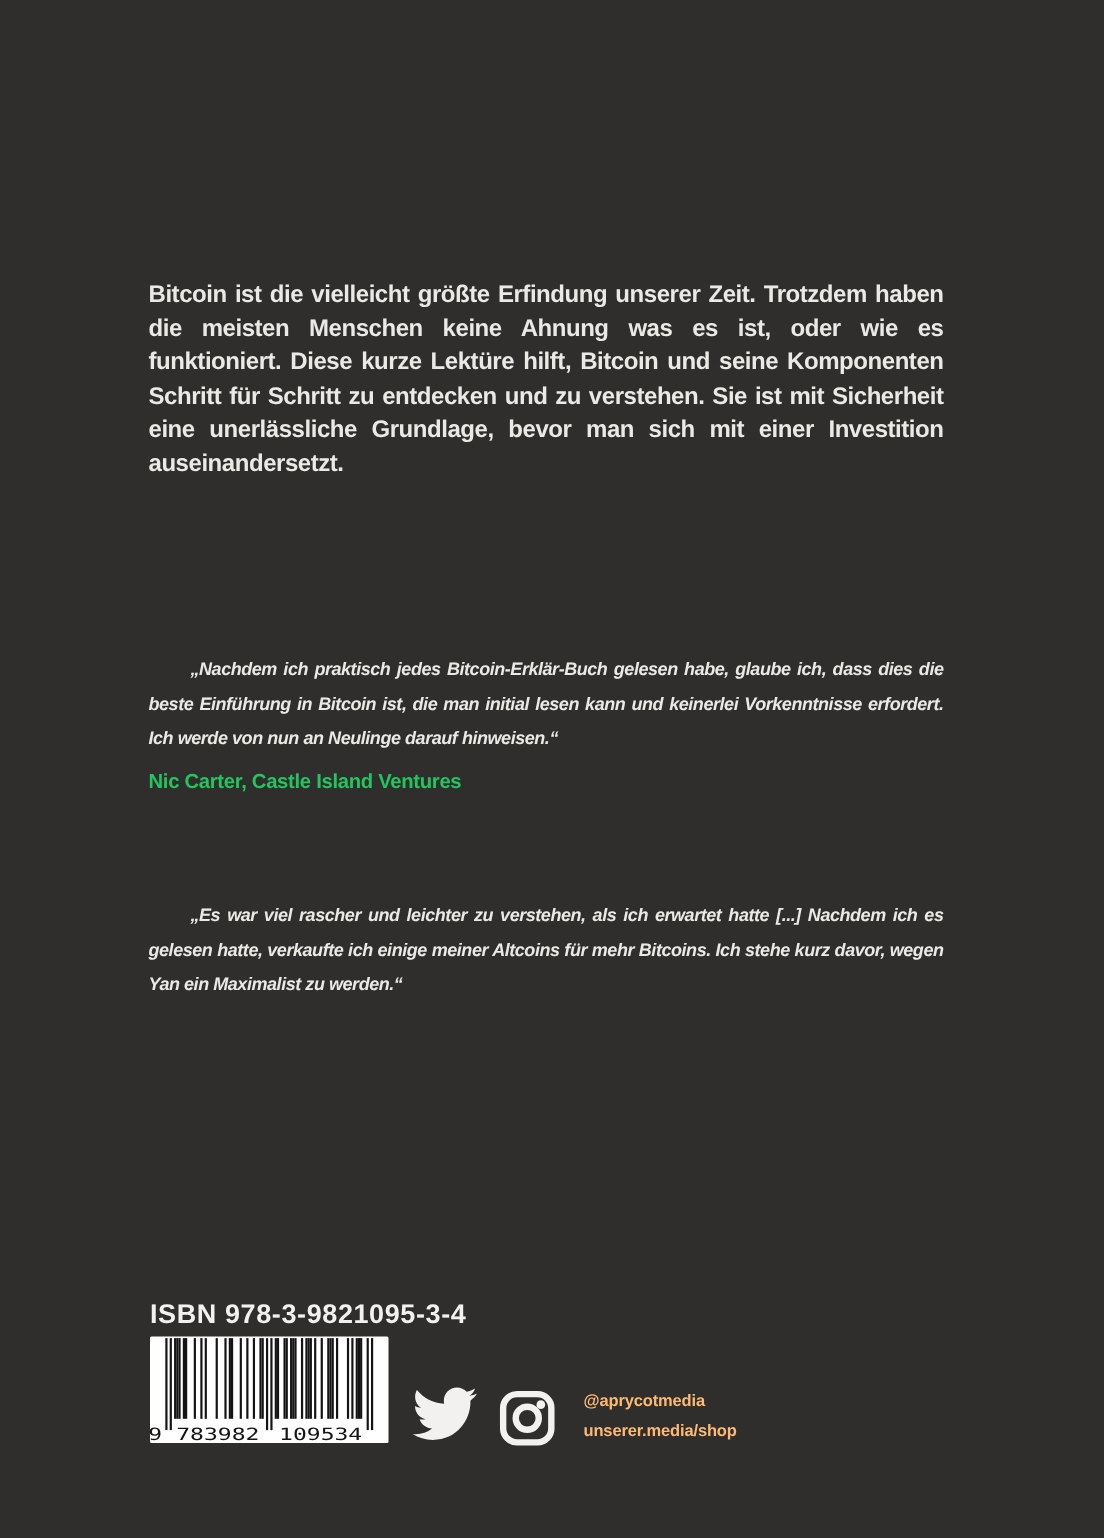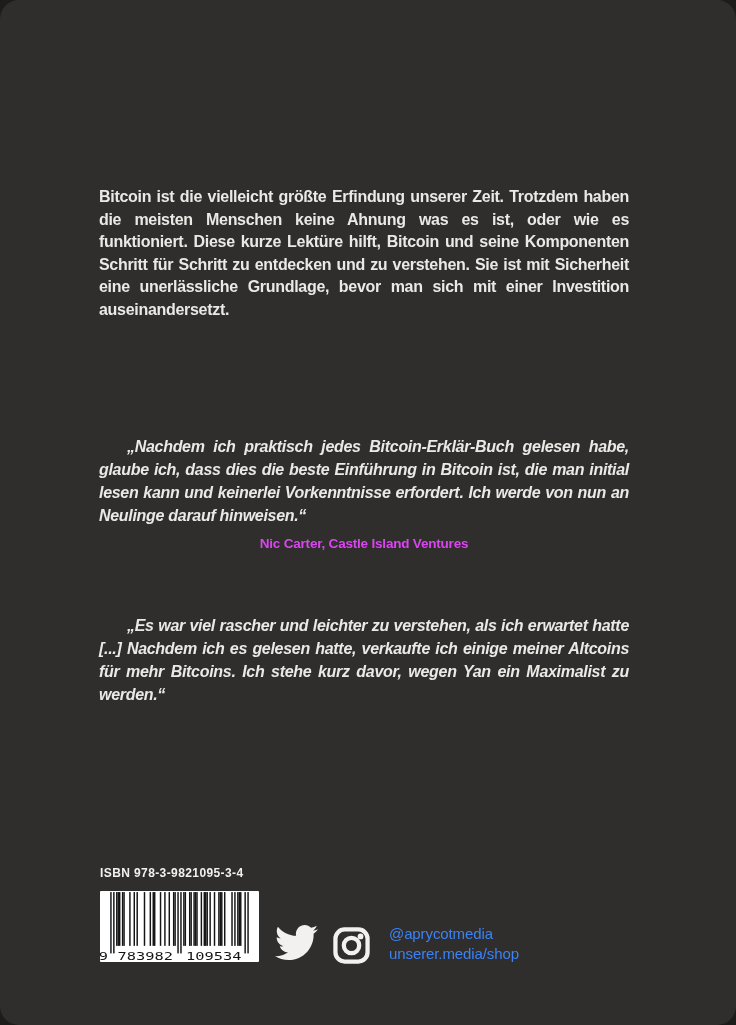--- a/index.html
+++ b/index.html
@@ -4,67 +4,66 @@
 <style>
   html,body{margin:0;padding:0;background:#1c1c1b;}
   .cover{
     position:relative;
     width:736px;height:1025px;
     margin:0 auto;
     background:#2f2e2c;
     overflow:hidden;
     font-family:"Liberation Sans",sans-serif;
     color:#ebe9e6;
-    border-radius:19px;
   }
   .synopsis{
     position:absolute;left:99px;top:186px;width:530px;
   }
   .synopsis p{
     margin:0 0 20px 0;
     font-size:16px;line-height:22.5px;font-weight:700;
     letter-spacing:-0.3px;
     text-align:justify;
   }
   .quote-block{position:absolute;left:99px;width:530px;}
   .quote-block.q1{top:435px;}
-  .quote-block.q2{top:614px;}
+  .quote-block.q2{top:599px;}
   .quote-block.q3{top:740px;}
   .quote-text{
     margin:0;
-    font-size:16px;line-height:23px;font-weight:700;font-style:italic;
+    font-size:12px;line-height:23px;font-weight:700;font-style:italic;
     letter-spacing:-0.3px;
     text-align:justify;text-indent:28px;
   }
   .quote-attribution{
     margin:9px 0 0 0;
     font-size:13.5px;font-weight:700;
     letter-spacing:-0.2px;
-    text-align:center;
-    color:#d946ef;
+    text-align:left;
+    color:#22c55e;
   }
   .footer{position:absolute;left:0;top:0;width:736px;height:1025px;pointer-events:none;}
   .isbn-label{
     position:absolute;left:100px;top:866px;
-    font-size:12px;font-weight:700;letter-spacing:0.4px;
+    font-size:18px;font-weight:700;letter-spacing:0.4px;
     color:#f2f1ef;
   }
   .barcode-box{
     position:absolute;left:100px;top:891px;
     width:159px;height:71px;
     background:#ffffff;border-radius:1px;
   }
   .barcode-box svg{display:block;width:100%;height:100%;}
   .social-icon{position:absolute;}
   .twitter{left:273px;top:921px;width:47px;height:43px;}
   .instagram{left:331px;top:925px;width:41px;height:41px;}
   .social-text{
     position:absolute;left:389px;top:924px;
-    font-size:15px;font-weight:400;letter-spacing:-0.1px;
-    color:#3b82f6;line-height:20px;
+    font-size:11px;font-weight:700;letter-spacing:-0.1px;
+    color:#fdba74;line-height:20px;
   }
   .social-text div{margin:0;}
 </style>
 </head>
 <body>
 
 <div class="cover">
 
   <div class="synopsis">
     <p>Bitcoin ist die vielleicht größte Erfindung unserer Zeit. Trotzdem haben die meisten Menschen keine Ahnung was es ist, oder wie es funktioniert. Diese kurze Lektüre hilft, Bitcoin und seine Komponenten Schritt für Schritt zu entdecken und zu verstehen. Sie ist mit Sicherheit eine unerlässliche Grundlage, bevor man sich mit einer Investition auseinandersetzt.</p>

